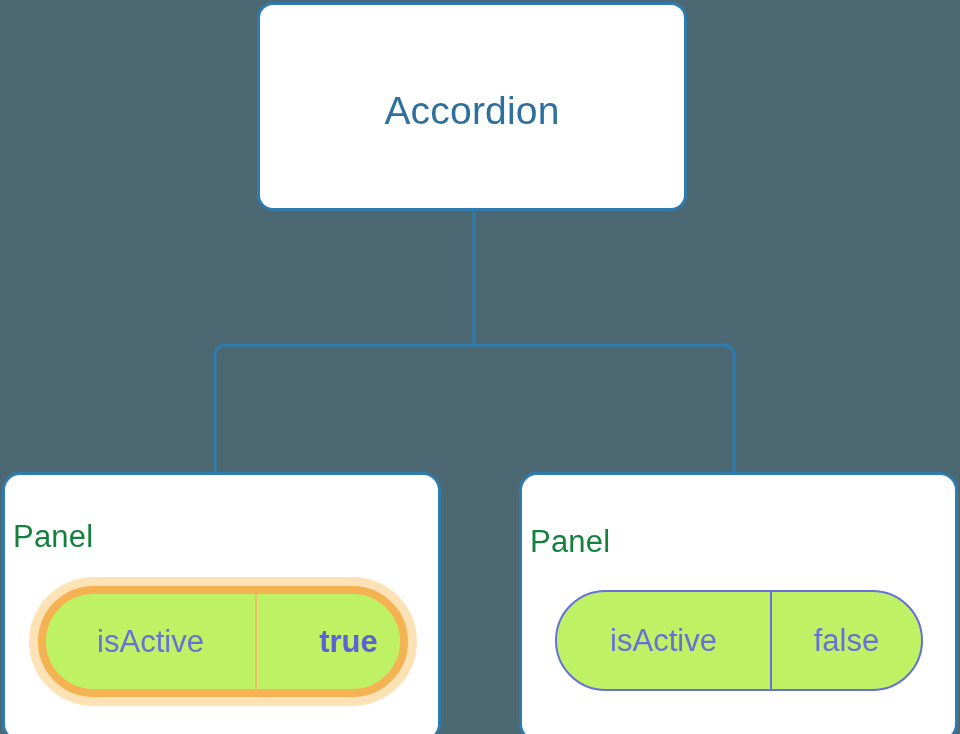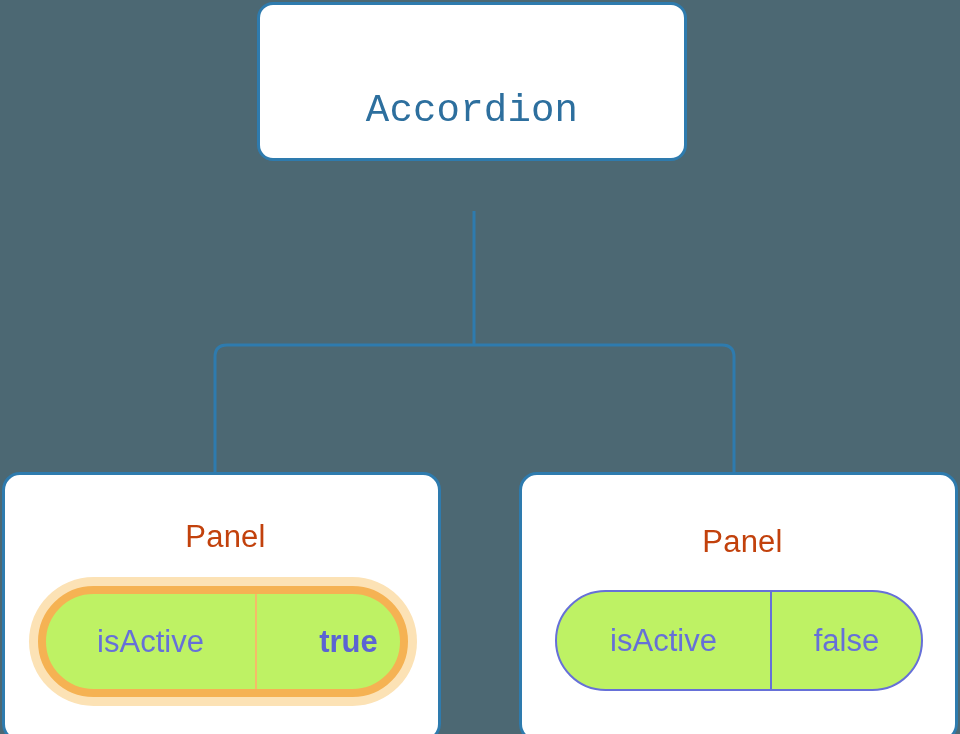--- a/index.html
+++ b/index.html
@@ -37,22 +37,21 @@
     border: 3px solid #2e7bae;
     border-radius: 16px;
     box-sizing: border-box;
   }
 
   
   #root-card {
     left: 257px;
     top: 2px;
     width: 430px;
-    height: 159px;
-    font-family: Liberation Mono, monospace;
+    height: 209px;
   }
   .root-title {
     position: absolute;
     left: 0;
     right: 0;
     top: 84px;
     text-align: center;
     font-size: 39px;
     color: #2d6f9e;
     letter-spacing: 0.2px;
@@ -69,23 +68,22 @@
     width: 439px;
   }
   #panel-card-1 {
     left: 519px;
     width: 439px;
   }
   .panel-title {
     position: absolute;
     left: 8px;
     right: 0;
-    text-align: center;
     font-size: 31px;
-    color: #c2410c;
+    color: #15803d;
     letter-spacing: 0.2px;
   }
   #panel-card-0 .panel-title { top: 44px; }
   #panel-card-1 .panel-title { top: 49px; }
 
   
   .prop-pill {
     position: absolute;
     display: flex;
     align-items: stretch;

